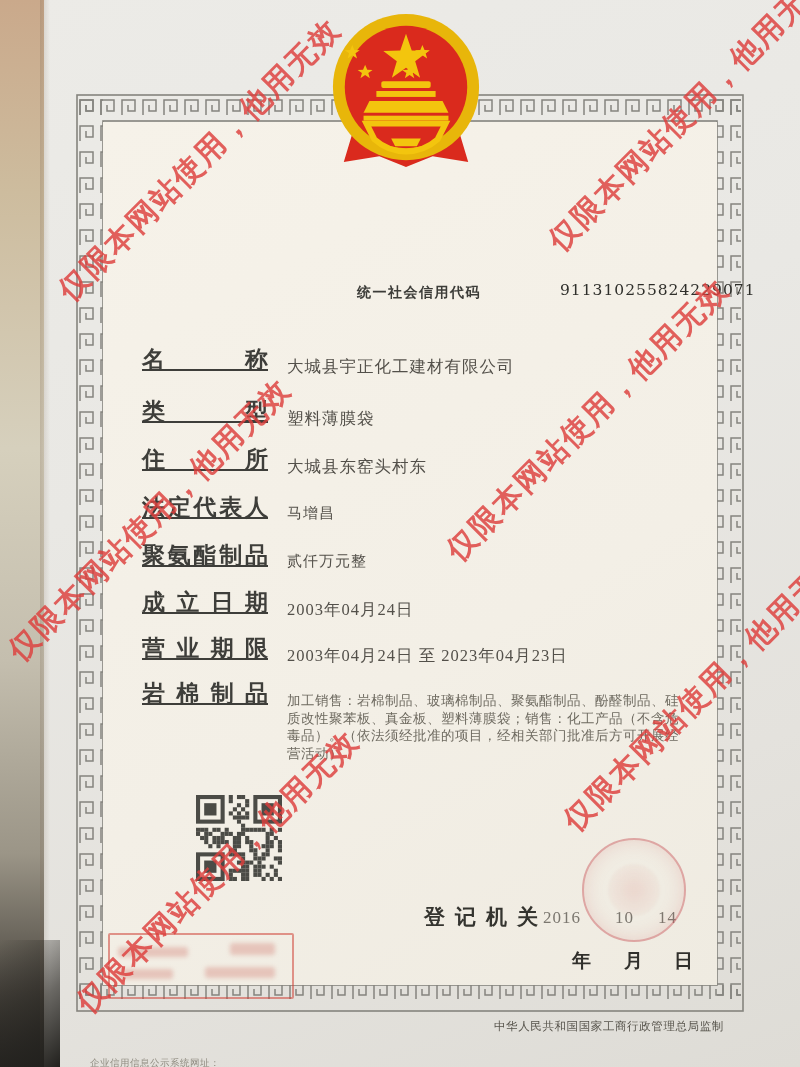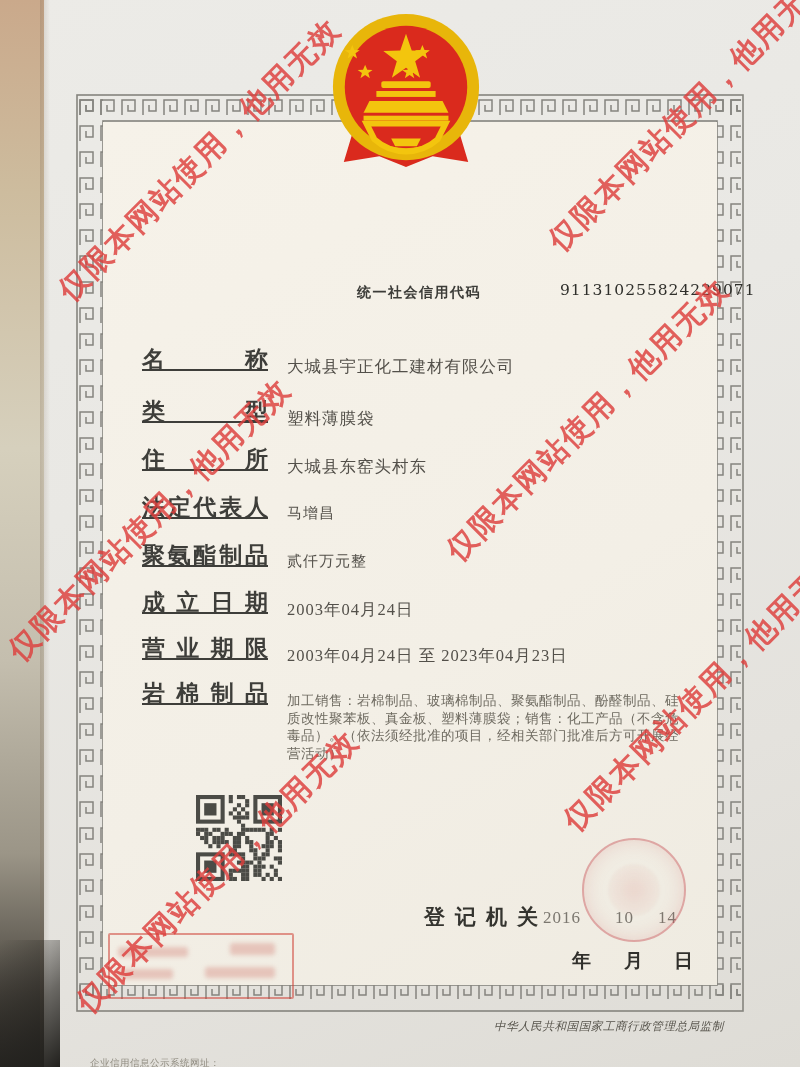--- a/index.html
+++ b/index.html
@@ -44,21 +44,21 @@
   .reg-label{position:absolute;left:424px;top:903px;font-size:21px;font-weight:600;
         color:#34342f;letter-spacing:10px;white-space:nowrap;}
   .reg-num{position:absolute;top:908px;font-size:17px;color:#7b776f;letter-spacing:1px;}
   .reg-unit{position:absolute;top:948px;font-size:19px;color:#302f2b;font-weight:600;}
   .round-seal{position:absolute;left:582px;top:838px;width:100px;height:100px;border-radius:50%;
         border:2.5px solid rgba(204,96,100,.5);
         box-shadow:inset 0 0 18px rgba(210,110,110,.22);}
   .round-seal .seal-core{position:absolute;left:24px;top:24px;width:52px;height:52px;border-radius:50%;
         background:radial-gradient(circle,rgba(215,120,115,.18) 0%,rgba(215,120,115,.05) 70%);filter:blur(1px);}
   .footer-left{position:absolute;left:90px;top:1029px;font-size:9.5px;color:#8e8a7f;letter-spacing:.5px;margin-top:28px;}
-  .footer-right{position:absolute;left:494px;top:1019px;font-size:11.5px;color:#56534b;letter-spacing:.6px;font-style:italic;}
+  .footer-right{position:absolute;left:494px;top:1019px;font-size:11.5px;color:#56534b;letter-spacing:.6px;}
   .wm{position:absolute;white-space:nowrap;font-family:"Liberation Sans", sans-serif;
       font-weight:700;font-size:30px;letter-spacing:2px;color:rgba(221,62,60,.82);
       transform:translate(-50%,-50%) rotate(-45deg);pointer-events:none;}
 </style>
 </head>
 <body>
 
 <div class="photo">
 
   <div class="wood"></div>

